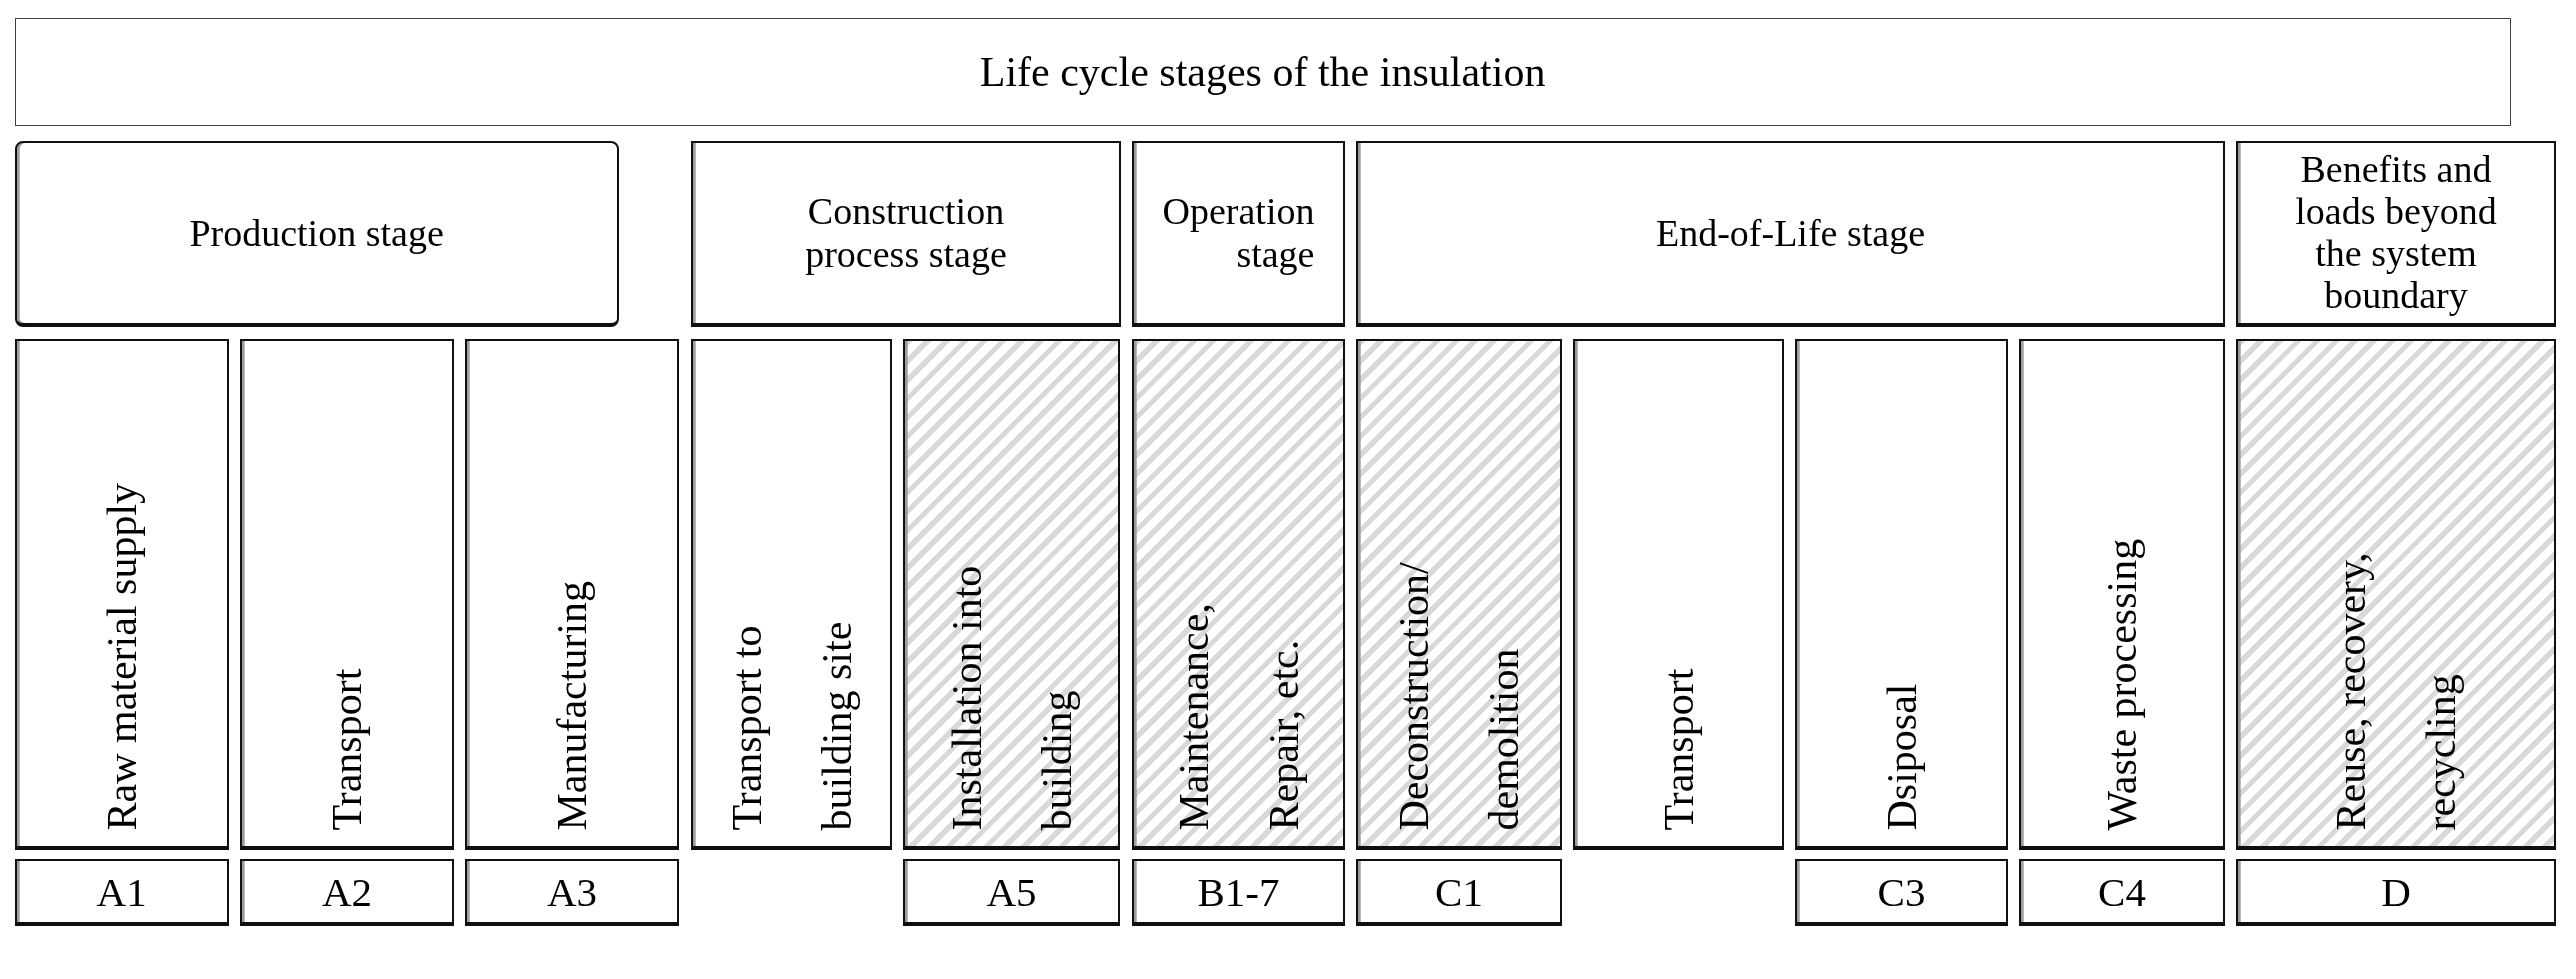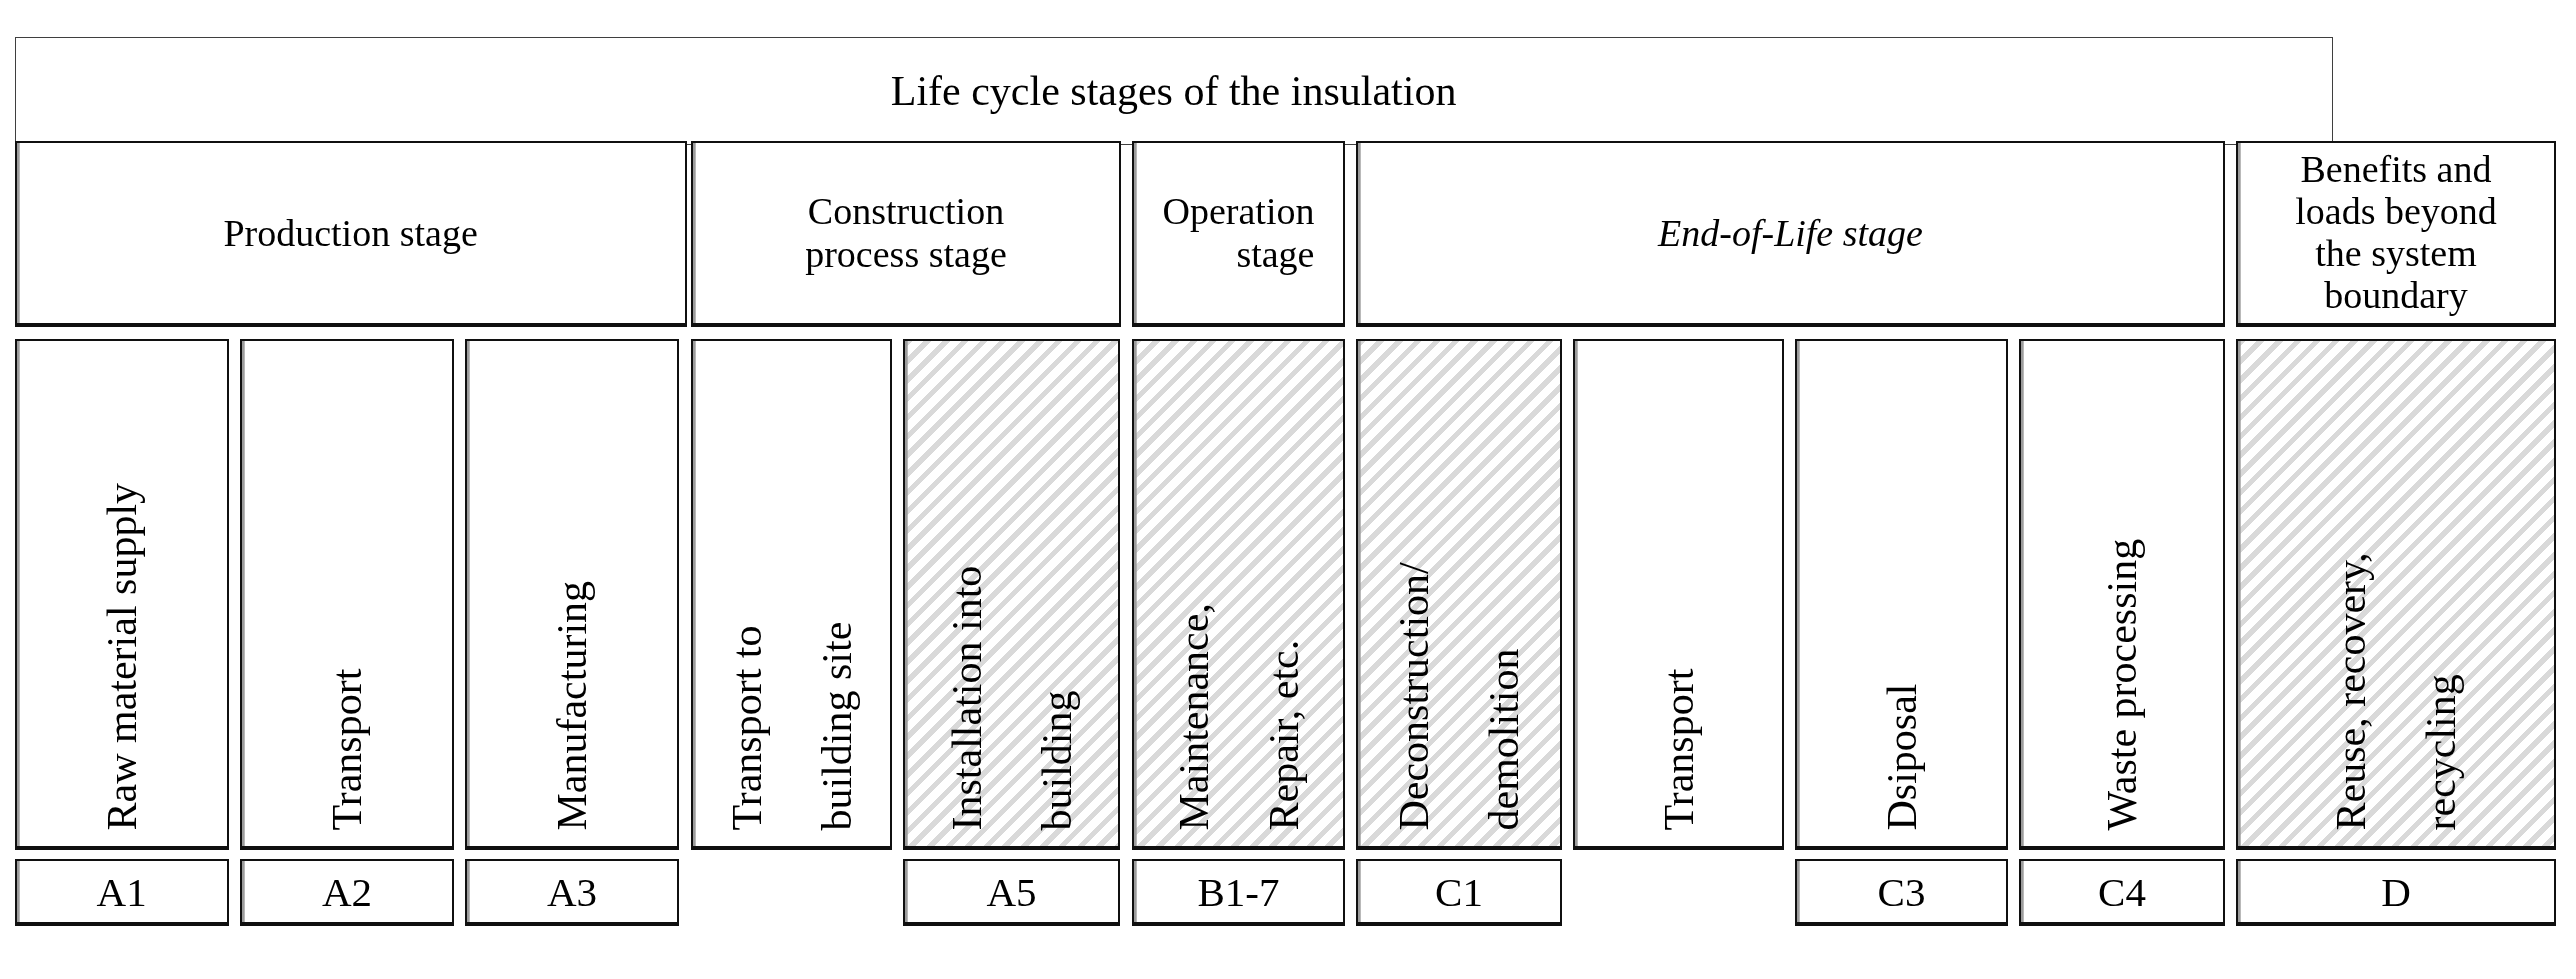--- a/index.html
+++ b/index.html
@@ -23,32 +23,31 @@
     background:var(--background);
     border:2.7px solid var(--border);
     border-bottom-width:4px;
     box-shadow:inset 2.7px 0 0 var(--inner_shadow);
     display:flex;align-items:center;justify-content:center;
     text-align:center;
     white-space:pre-line;
   }
   
   .title{
-    left:14.6px;top:18px;width:2318px;height:108px;
+    left:14.6px;top:18px;width:2496px;height:108px;
     border:1.3px solid var(--title_border);
     box-shadow:none;
     font-size:42px;
-    margin-top:19px;
   }
   
   .group{top:141px;height:186px;font-size:38px;line-height:1.12;}
-  .g0{left:14.6px;width:672px;}
+  .g0{left:14.6px;width:604px;border-radius:8px;}
   .g1{left:691px;width:430px;}
   .g2{left:1132px;width:213px;text-align:right;}
-  .g3{left:1356px;width:869px;font-style:italic;}
+  .g3{left:1356px;width:869px;}
   .g4{left:2236px;width:320px;line-height:1.1;}
   
   .cell{top:339px;height:511px;}
   
   .code{top:859px;height:67px;font-size:41px;}
   .c0{left:14.6px;width:214px;}
   .c1{left:240px;width:214px;}
   .c2{left:465px;width:214px;}
   .c3{left:691px;width:201px;}
   .c4{left:903px;width:217px;}

